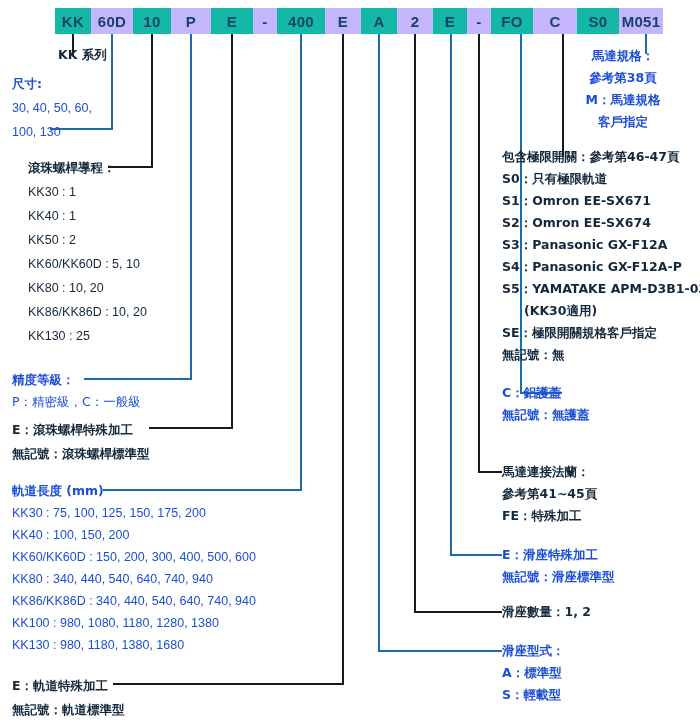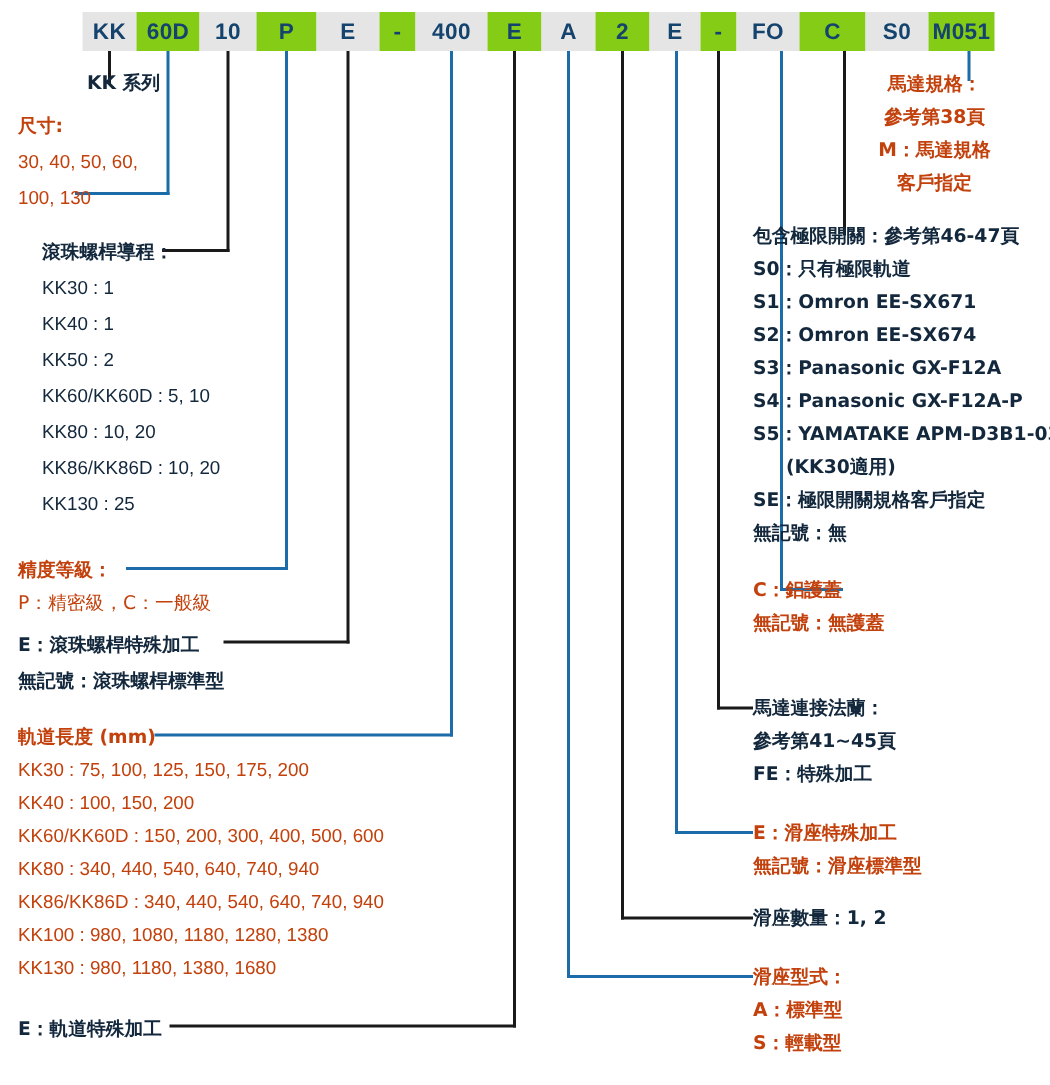--- a/index.html
+++ b/index.html
@@ -10,35 +10,35 @@
     -webkit-font-smoothing:antialiased;
   }
   
   #code-row{position:absolute;left:0;top:8px;height:26px;}
   .code-cell{
     position:absolute;top:0;height:26px;
     display:flex;align-items:center;justify-content:center;
     font-size:15px;font-weight:bold;color:#14436e;
     letter-spacing:.3px;
   }
-  .bg-a{background:#e5e5e5;}
-  .bg-b{background:#84cc16;}
+  .bg-a{background:#14b8a6;}
+  .bg-b{background:#c4b5fd;}
 
   
   .vline{position:absolute;width:2px;}
   .hline{position:absolute;height:2px;}
   .blue{background:#1b6ca8;}
   .black{background:#1a1a1a;}
 
   
   .blk{position:absolute;}
   .ln{
     white-space:nowrap;font-size:12.5px;line-height:21px;
   }
-  .t-blue{color:#c2410c;}
+  .t-blue{color:#1d4ed8;}
   .t-dark{color:#13283c;}
   .bold{font-weight:bold;}
   .cjk{font-family:"DejaVu Sans","Liberation Sans",sans-serif;}
   .lh24{line-height:24px;}
   .lh22{line-height:22px;}
   .indent{padding-left:22px;}
   .center{text-align:center;}
 </style>
 </head>
 <body>
@@ -138,20 +138,21 @@
   <div class="ln t-blue lh22">KK40 : 100, 150, 200</div>
   <div class="ln t-blue lh22">KK60/KK60D : 150, 200, 300,  400,  500, 600</div>
   <div class="ln t-blue lh22">KK80 : 340, 440, 540, 640, 740, 940</div>
   <div class="ln t-blue lh22">KK86/KK86D : 340, 440, 540, 640, 740, 940</div>
   <div class="ln t-blue lh22">KK100 : 980, 1080, 1180, 1280, 1380</div>
   <div class="ln t-blue lh22">KK130 : 980, 1180, 1380, 1680</div>
 </div>
 
 <div class="blk" style="left:12px;top:674px;">
   <div class="ln t-dark cjk bold lh24">E：軌道特殊加工</div>
+  <div class="ln t-dark cjk bold lh24">無記號：軌道標準型</div>
 </div>
 
 <div class="blk center" style="left:548px;top:45px;width:150px;">
   <div class="ln t-blue cjk bold lh22 center">馬達規格：</div>
   <div class="ln t-blue cjk bold lh22 center">參考第38頁</div>
   <div class="ln t-blue cjk bold lh22 center">M：馬達規格</div>
   <div class="ln t-blue cjk bold lh22 center">客戶指定</div>
 </div>
 
 <div class="blk" style="left:502px;top:146px;">

